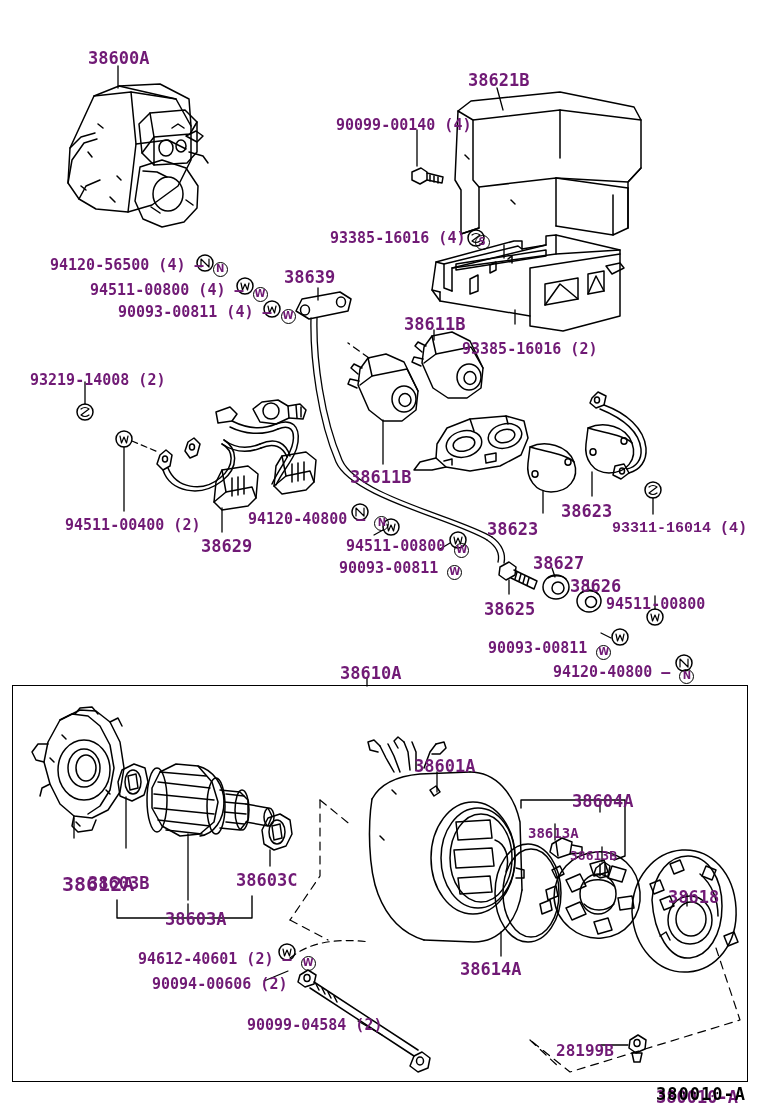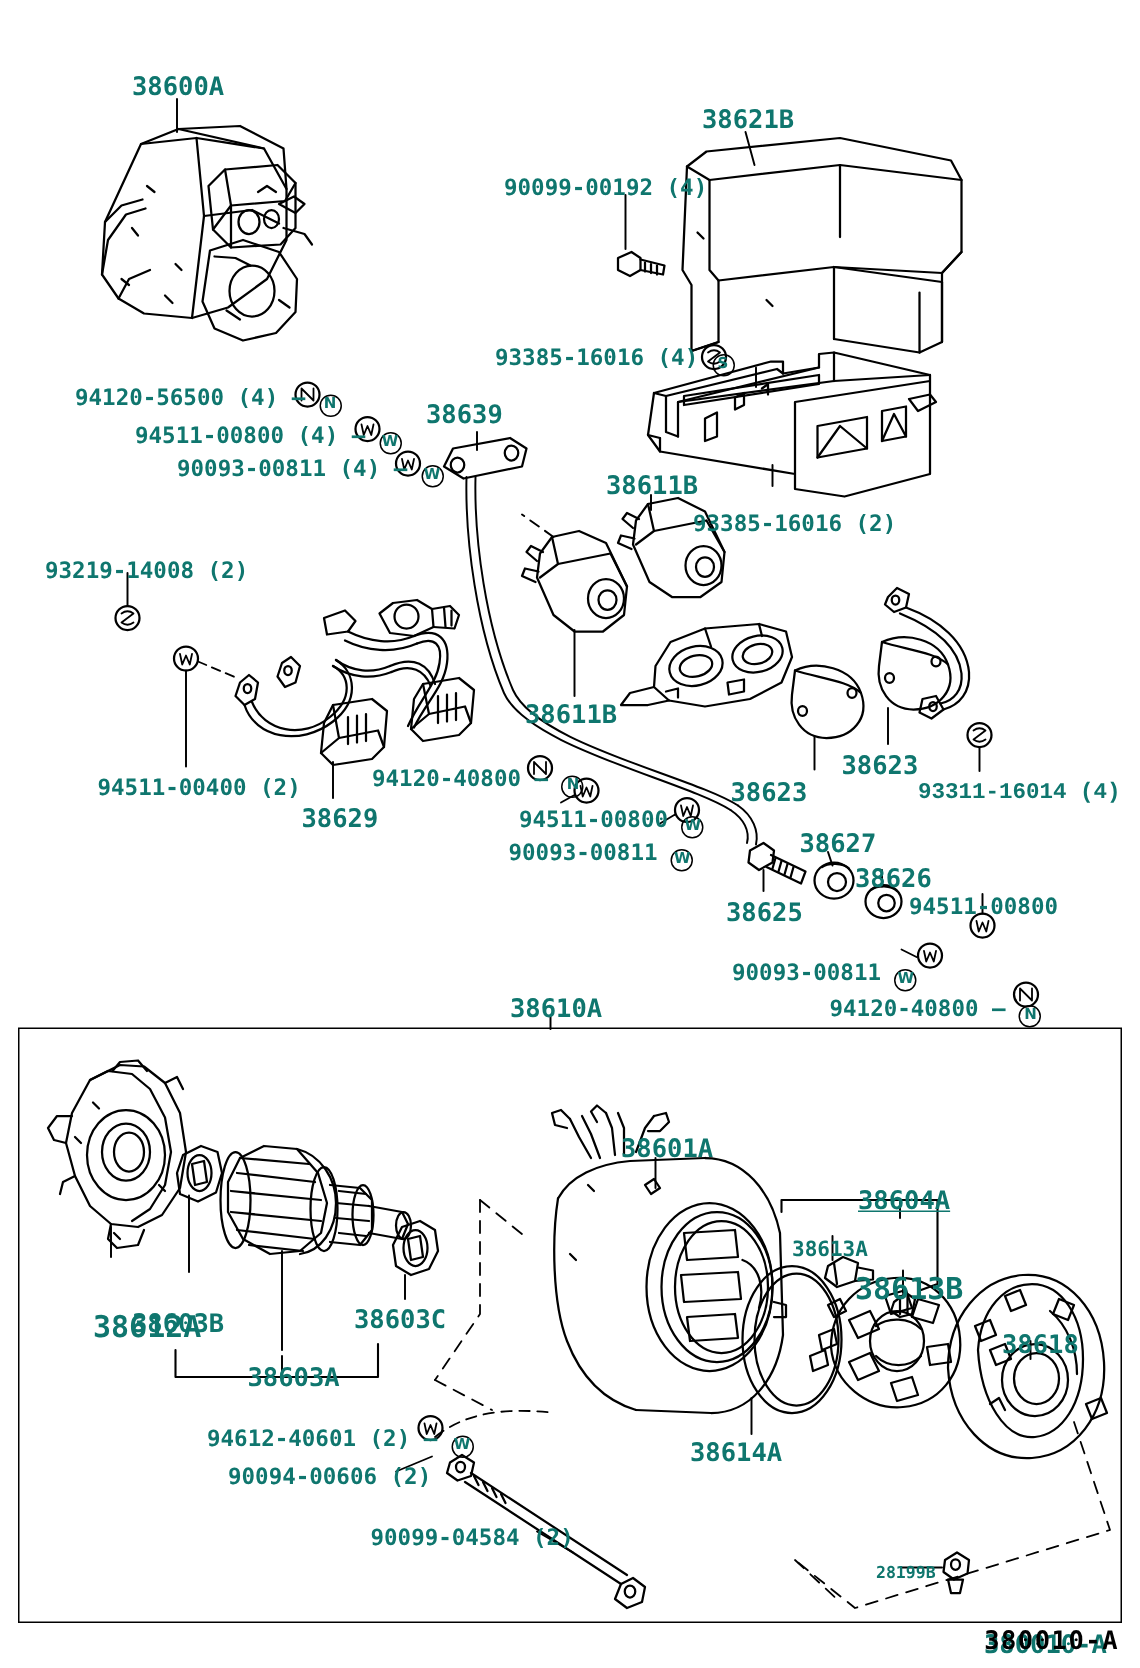--- a/index.html
+++ b/index.html
@@ -1,21 +1,21 @@
 <!DOCTYPE html>
 <html><head>
 <meta charset="utf-8">
 <style>
   html,body{margin:0;padding:0;background:#ffffff;}
   body{width:760px;height:1112px;position:relative;overflow:hidden;
        font-family:"DejaVu Sans Mono","Liberation Mono",monospace;color:#000;}
   #sheet{position:absolute;left:0;top:0;width:760px;height:1112px;}
   svg.art{position:absolute;left:0;top:0;width:760px;height:1112px;overflow:visible;}
   .lbl{position:absolute;white-space:pre;font-family:"DejaVu Sans Mono","Liberation Mono",monospace;
-       font-weight:bold;color:#0f766e;letter-spacing:0px;line-height:1;}
+       font-weight:bold;color:#701a75;letter-spacing:0px;line-height:1;}
   .badge{display:inline-block;width:13px;height:13px;border:1.6px solid #000;border-radius:50%;
          font-size:10px;line-height:11px;text-align:center;font-weight:bold;vertical-align:-2px;
          font-family:"DejaVu Sans","Liberation Sans",sans-serif;}
   .diagid{position:absolute;right:14px;bottom:8px;font-size:17px;font-weight:bold;letter-spacing:1px;}
   .lowbox{position:absolute;left:12px;top:685px;width:736px;height:397px;
           border:1.8px solid #000;box-sizing:border-box;}
 </style>
 </head>
 <body>
 
@@ -467,21 +467,21 @@
       <path d="M530 1040 L560 1068" stroke-width="1.2" stroke-dasharray="8 6"></path>
 
     </g>
   </svg>
 
   <div class="lowbox"></div>
 
   <div id="labelLayer">
       <div class="lbl" style="left: 88px; top: 50px; font-size: 17px;"><span>38600A</span></div>
       <div class="lbl" style="left: 468px; top: 72px; font-size: 17px;"><span>38621B</span></div>
-      <div class="lbl" style="left: 336px; top: 118px; font-size: 15px;"><span>90099-00192 (4)</span></div>
+      <div class="lbl" style="left: 336px; top: 118px; font-size: 15px;"><span>90099-00140 (4)</span></div>
       <div class="lbl" style="left: 330px; top: 231px; font-size: 15px;"><span>93385-16016 (4)</span> <span class="badge">S</span></div>
       <div class="lbl" style="left: 50px; top: 258px; font-size: 15px;"><span>94120-56500 (4) –</span> <span class="badge">N</span></div>
       <div class="lbl" style="left: 90px; top: 283px; font-size: 15px;"><span>94511-00800 (4) –</span> <span class="badge">W</span></div>
       <div class="lbl" style="left: 118px; top: 305px; font-size: 15px;"><span>90093-00811 (4) –</span> <span class="badge">W</span></div>
       <div class="lbl" style="left: 284px; top: 269px; font-size: 17px;"><span>38639</span></div>
       <div class="lbl" style="left: 404px; top: 316px; font-size: 17px;"><span>38611B</span></div>
       <div class="lbl" style="left: 462px; top: 342px; font-size: 15px;"><span>93385-16016 (2)</span></div>
       <div class="lbl" style="left: 30px; top: 373px; font-size: 15px;"><span>93219-14008 (2)</span></div>
       <div class="lbl" style="left: 65px; top: 518px; font-size: 15px;"><span>94511-00400 (2)</span></div>
       <div class="lbl" style="left: 201px; top: 538px; font-size: 17px; text-align: center;"><span>38629</span></div>
@@ -497,26 +497,26 @@
       <div class="lbl" style="left: 606px; top: 597px; font-size: 15px;"><span>94511-00800</span></div>
       <div class="lbl" style="left: 484px; top: 601px; font-size: 17px;"><span>38625</span></div>
       <div class="lbl" style="left: 488px; top: 641px; font-size: 15px;"><span>90093-00811</span> <span class="badge">W</span></div>
       <div class="lbl" style="left: 553px; top: 665px; font-size: 15px;"><span>94120-40800 –</span> <span class="badge">N</span></div>
       <div class="lbl" style="left: 340px; top: 665px; font-size: 17px;"><span>38610A</span></div>
       <div class="lbl" style="left: 42px; top: 874px; font-size: 20px; margin-left: 20px;"><span>38612A</span></div>
       <div class="lbl" style="left: 88px; top: 855px; font-size: 17px; margin-top: 20px;"><span>38603B</span></div>
       <div class="lbl" style="left: 236px; top: 872px; font-size: 17px;"><span>38603C</span></div>
       <div class="lbl" style="left: 165px; top: 911px; font-size: 17px;"><span>38603A</span></div>
       <div class="lbl" style="left: 414px; top: 758px; font-size: 17px;"><span>38601A</span></div>
-      <div class="lbl" style="left: 572px; top: 793px; font-size: 17px; text-decoration: underline;"><span>38604A</span></div>
+      <div class="lbl" style="left: 572px; top: 793px; font-size: 17px;"><span>38604A</span></div>
       <div class="lbl" style="left: 528px; top: 826px; font-size: 14px;"><span>38613A</span></div>
-      <div class="lbl" style="left: 570px; top: 849px; font-size: 20px;"><span>38613B</span></div>
+      <div class="lbl" style="left: 570px; top: 849px; font-size: 13px;"><span>38613B</span></div>
       <div class="lbl" style="left: 668px; top: 889px; font-size: 17px;"><span>38618</span></div>
       <div class="lbl" style="left: 460px; top: 961px; font-size: 17px;"><span>38614A</span></div>
       <div class="lbl" style="left: 138px; top: 952px; font-size: 15px;"><span>94612-40601 (2) –</span> <span class="badge">W</span></div>
       <div class="lbl" style="left: 152px; top: 977px; font-size: 15px;"><span>90094-00606 (2)</span></div>
       <div class="lbl" style="left: 247px; top: 1018px; font-size: 15px;"><span>90099-04584 (2)</span></div>
-      <div class="lbl" style="left: 584px; top: 1043px; font-size: 11px;"><span>28199B</span></div>
+      <div class="lbl" style="left: 556px; top: 1043px; font-size: 16px;"><span>28199B</span></div>
       <div class="lbl" style="left: 656px; top: 1089px; font-size: 17px;"><span>380010-A</span></div>
     </div>
 
   <div class="diagid">380010-A</div>
 </div>
 
 </body></html>

